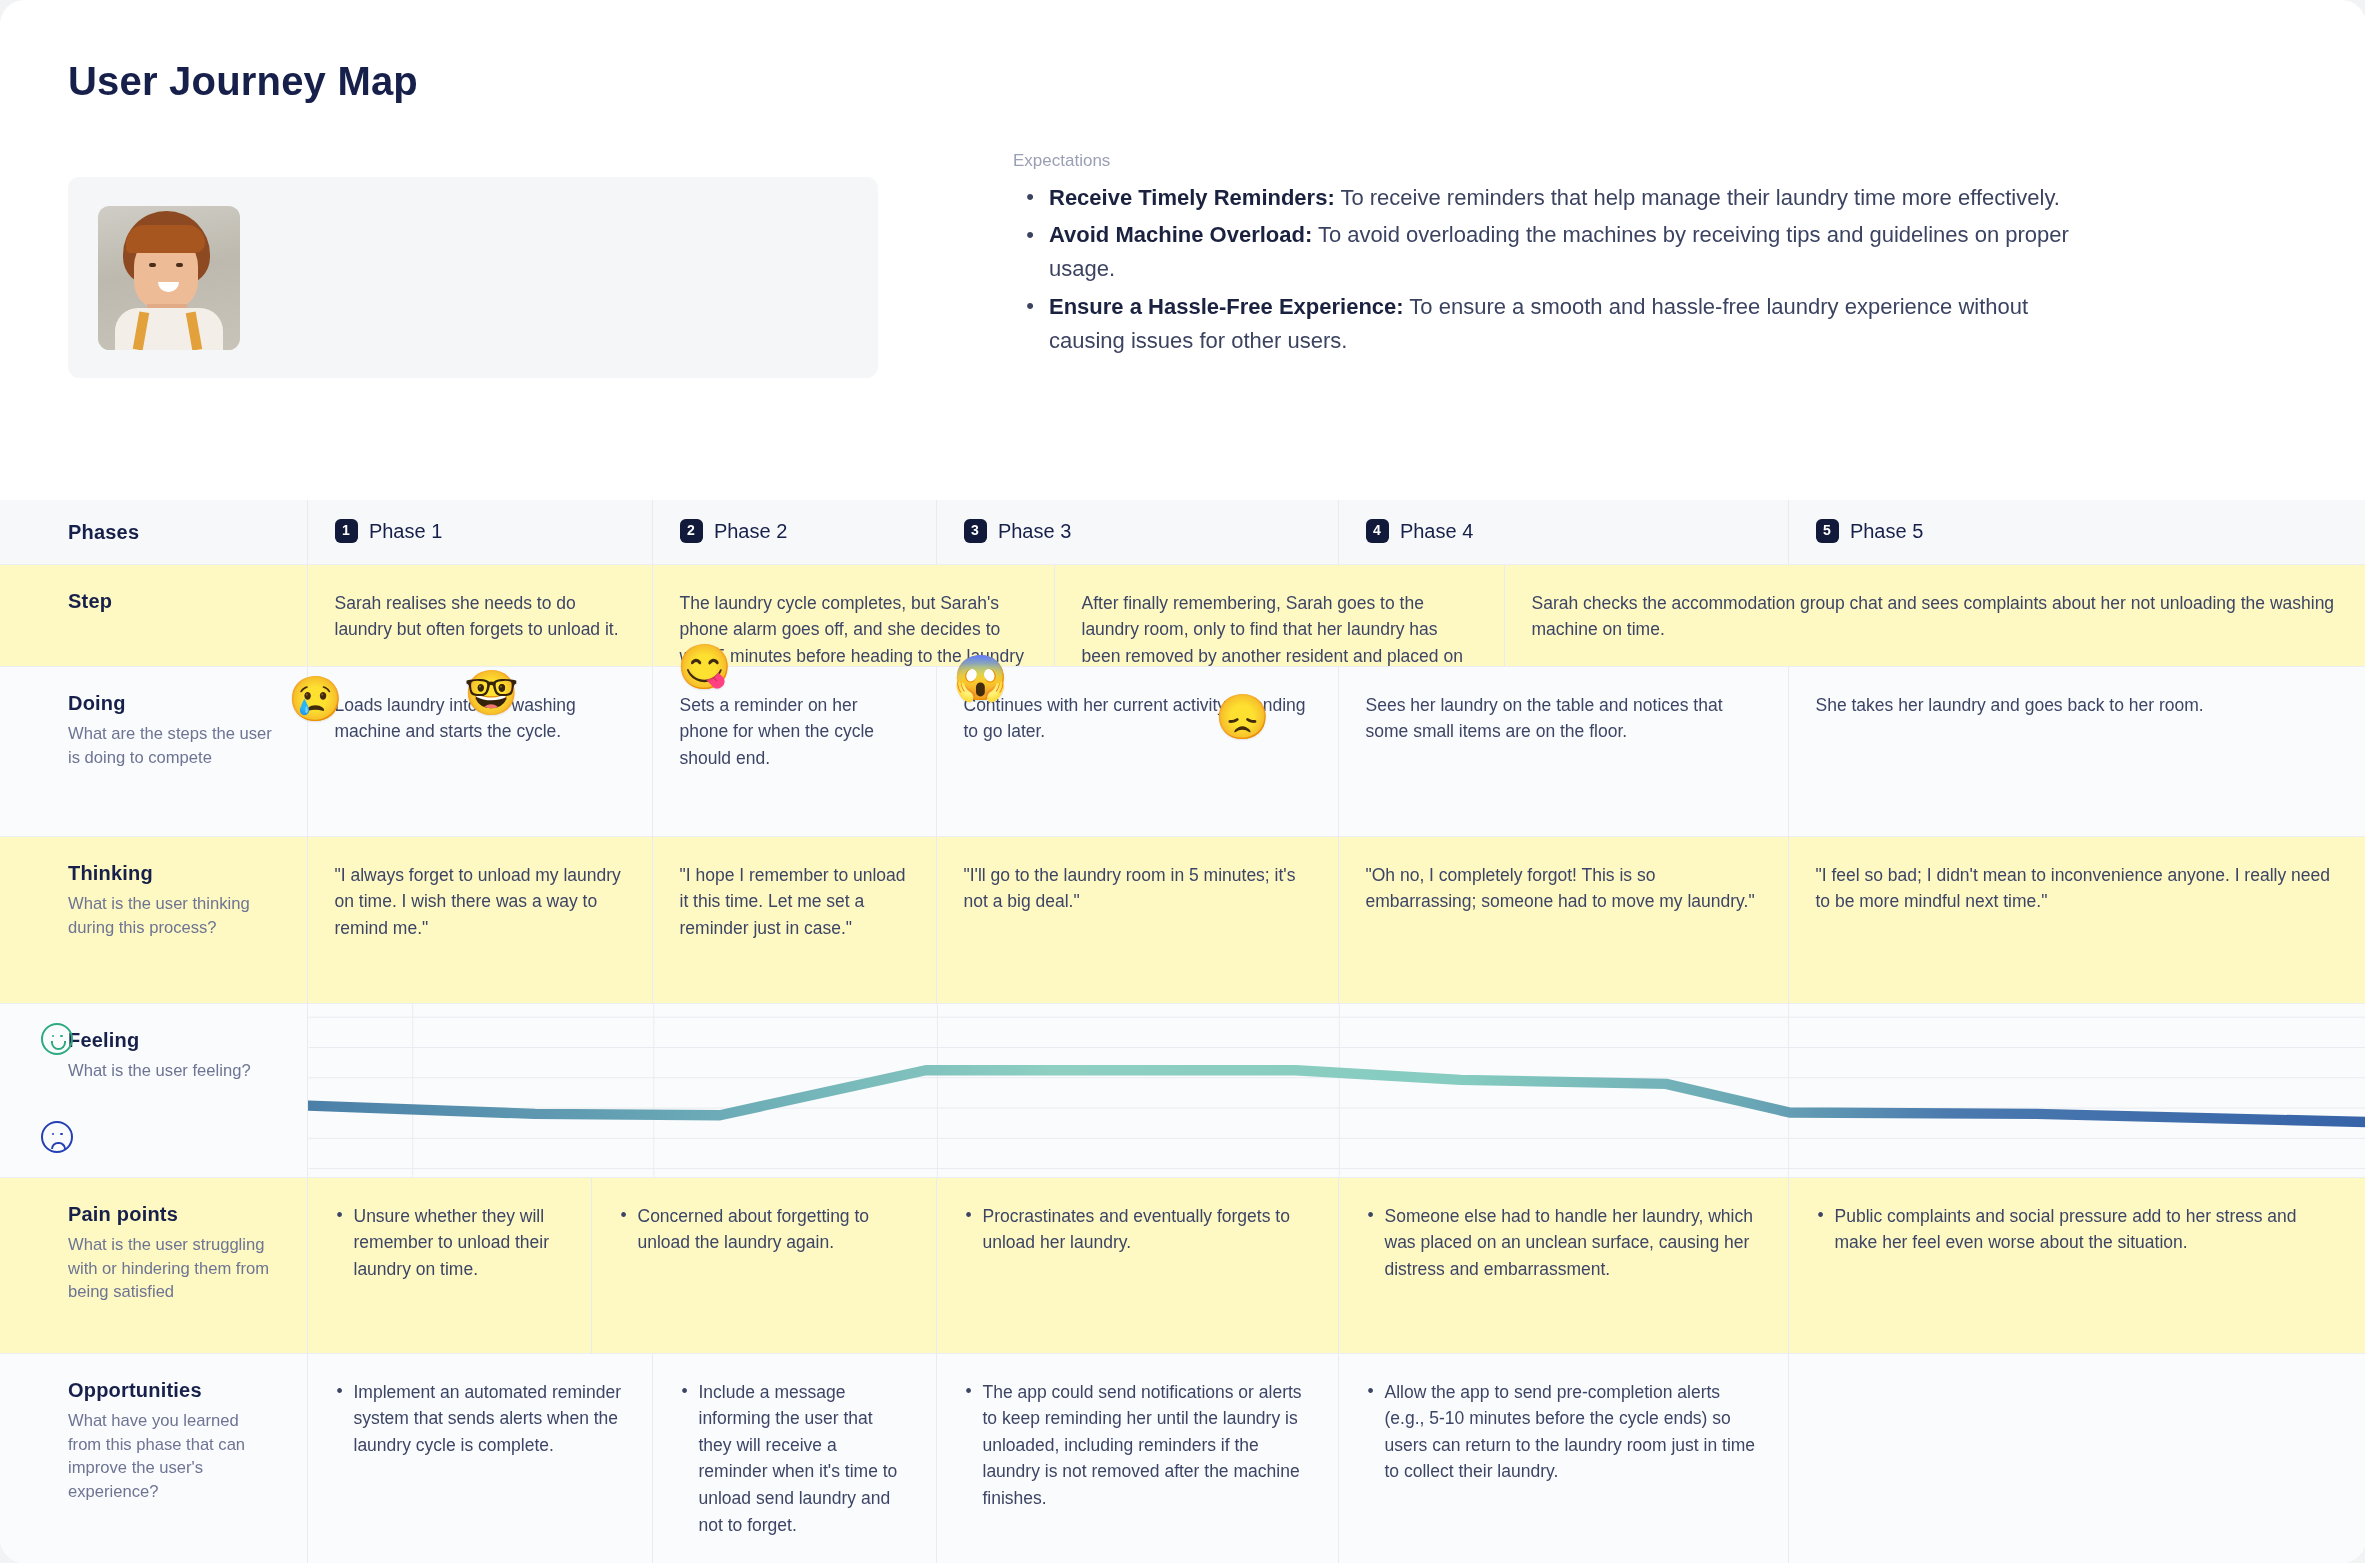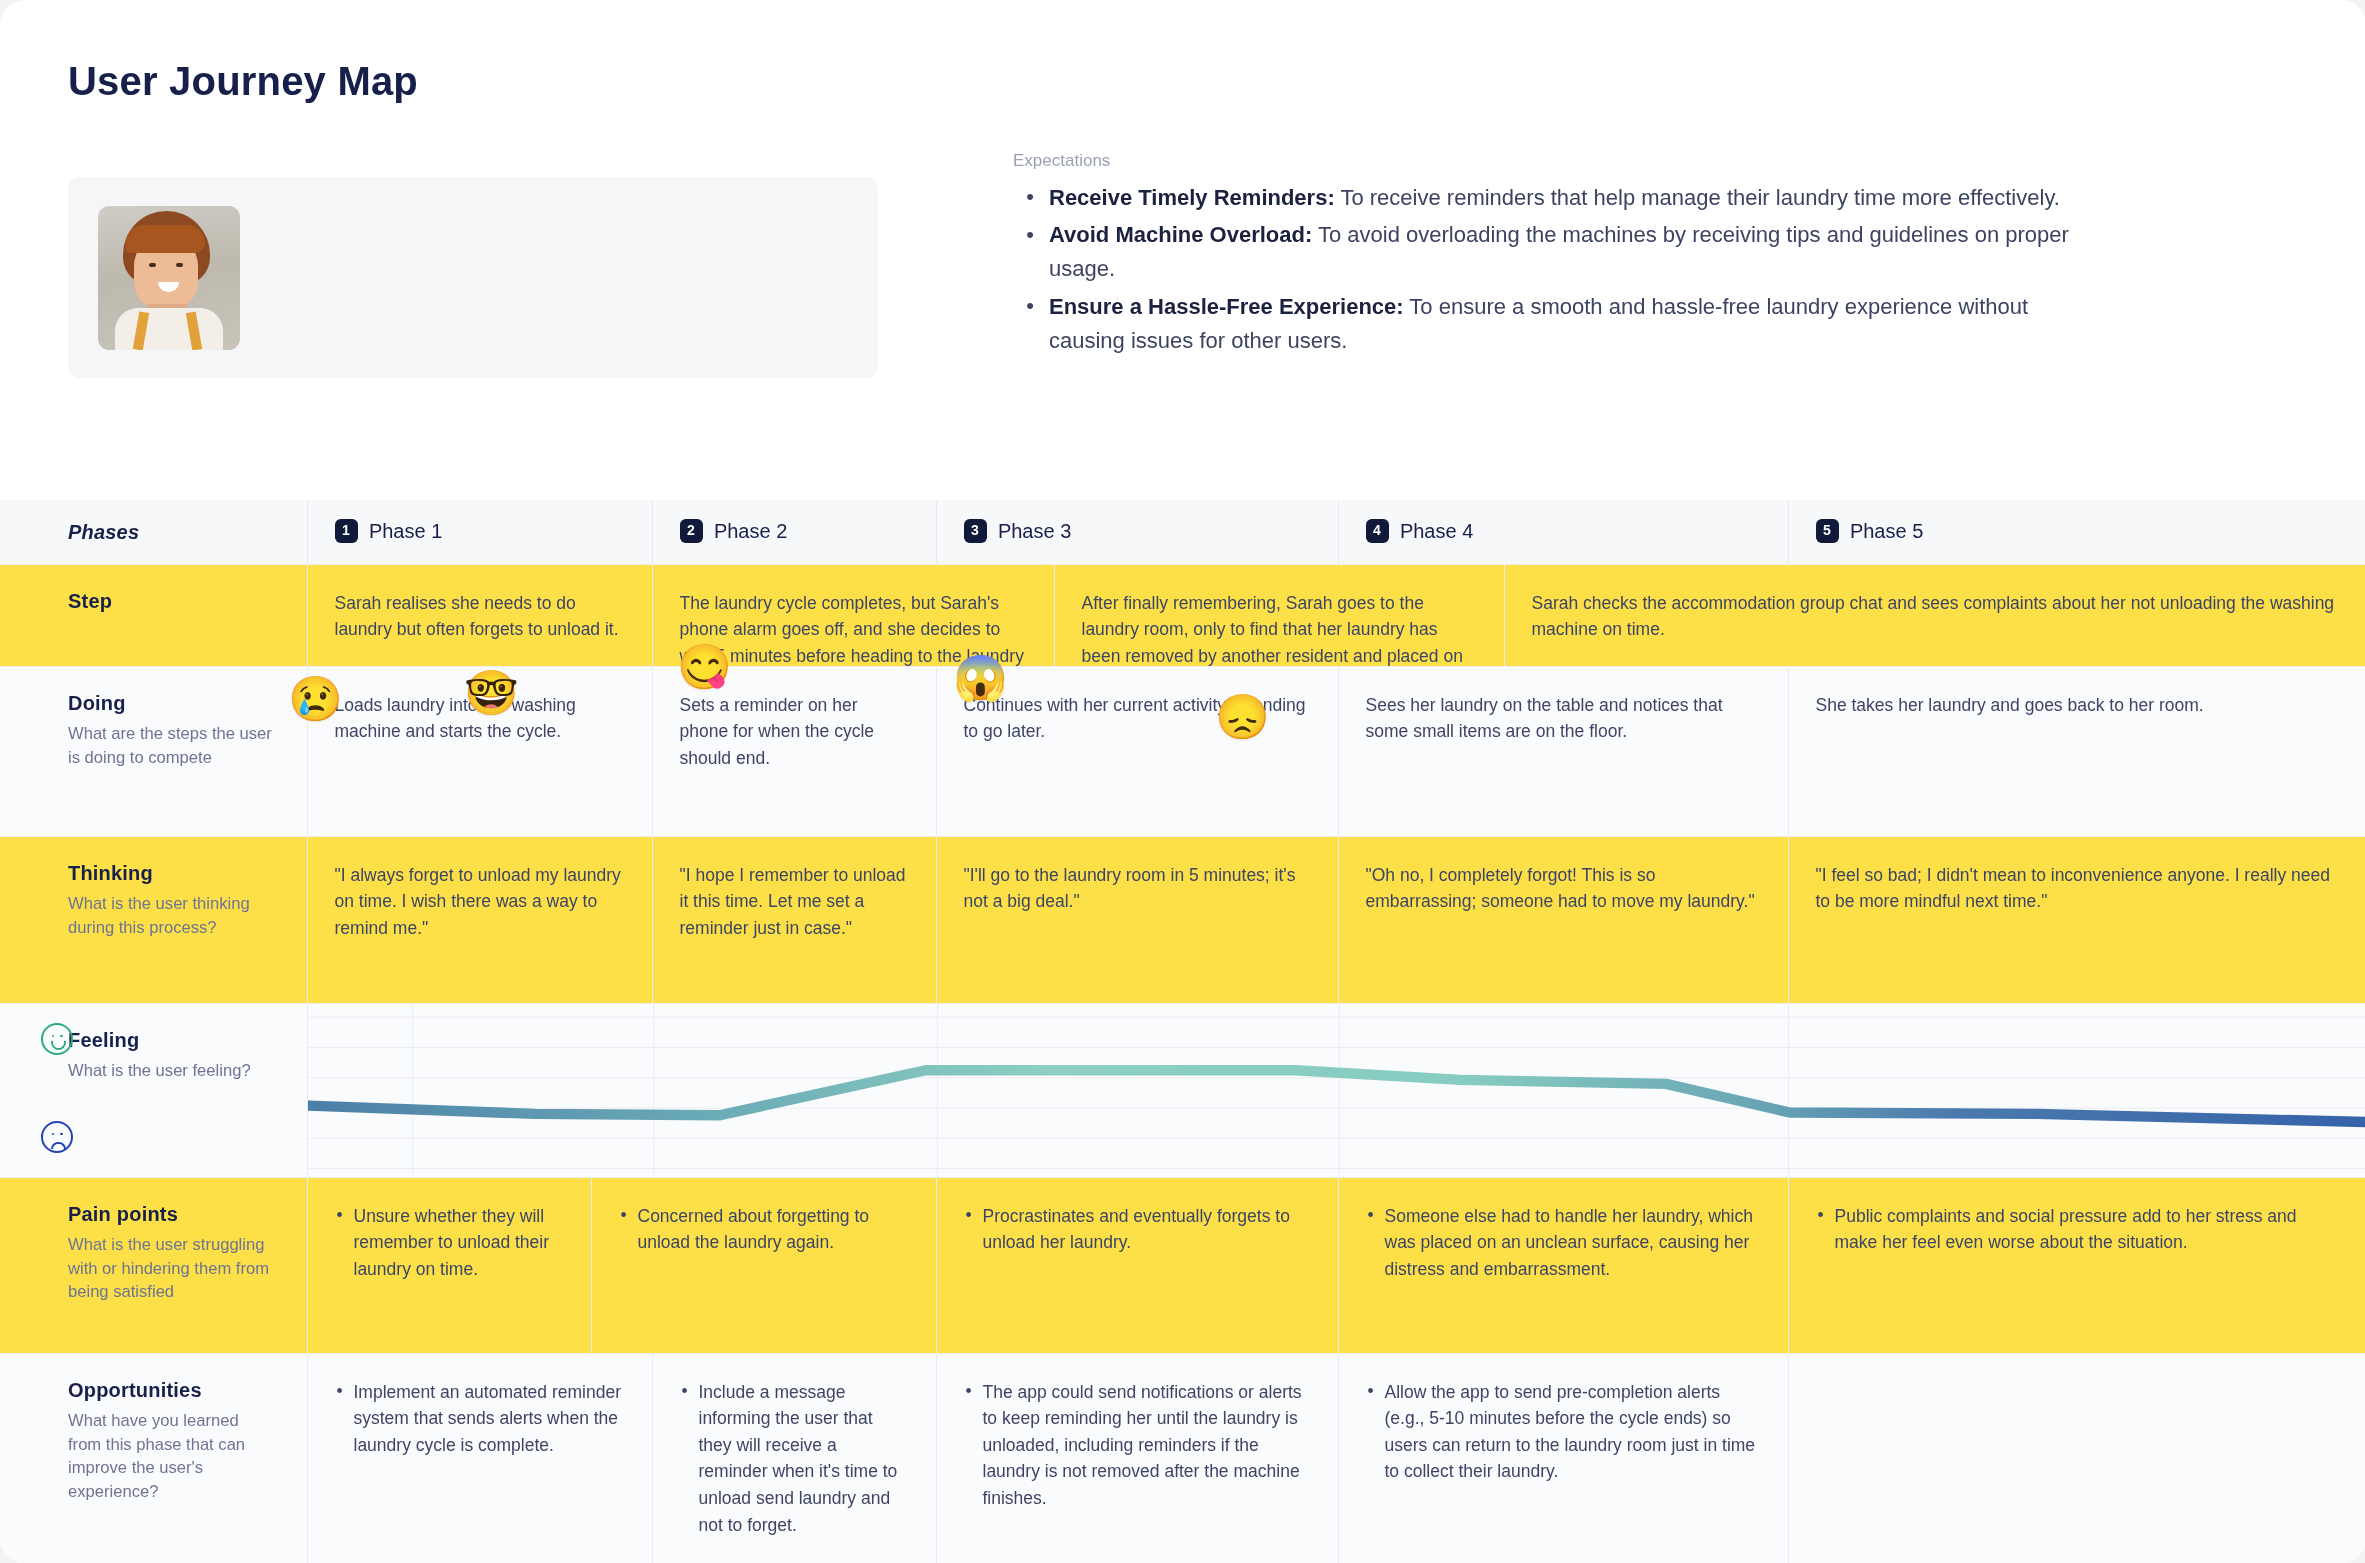--- a/index.html
+++ b/index.html
@@ -84,21 +84,21 @@
     content: "•"; position: absolute; left: 13.2px; top: -0.9px; color:#3b4360;
   }
   .exp-list li b { font-weight: 700; color: #1b2240; }
 
   
   #grid {
     position: absolute; left: 0; top: 500px; width: 2366px; height: 1064px;
   }
   .row { display: flex; width: 2366px; position: relative; }
   .row.shade { background: #fafbfc; }
-  .row.plain { background: #fde047; }
+  .row.plain { background: #fef9c3; }
   .row + .row { border-top: 0.9px solid #eceef2; }
 
   .lbl {
     width: 308px; flex: 0 0 308px; padding: 24.6px 34px 21px 68px;
     border-right: 0.9px solid #e9ebf0;
   }
   .lbl h4 { font-size: 20px; font-weight: 700; color: #16204a; letter-spacing:0.2px; }
   .lbl p { font-size: 16.6px; line-height: 1.42; color: #6d7494; margin-top: 7.6px; }
 
   .cells { display: flex; flex: 1 1 auto; }
@@ -109,21 +109,21 @@
   }
   .cell:last-child { border-right: none; }
   .c1 { width: 345px; flex: 0 0 345px; }
   .c2 { width: 284px; flex: 0 0 284px; }
   .c3 { width: 402px; flex: 0 0 402px; }
   .c4 { width: 450px; flex: 0 0 450px; }
   .c5 { flex: 1 1 auto; }
 
   
   .row.phases { background:#f7f8fa; height: 64px; }
-  .row.phases .lbl { padding-top: 21px; padding-bottom: 0; font-style: italic; }
+  .row.phases .lbl { padding-top: 21px; padding-bottom: 0; }
   .row.phases .cell { padding-top: 19px; display:flex; align-items:center; gap:11.4px; }
   .badge {
     width: 23px; height: 24.6px; border-radius: 5.7px; background: #121a3c;
     color: #fff; font-size: 14px; font-weight: 700;
     display: flex; align-items: center; justify-content: center; flex:0 0 auto;
   }
   .phase-name { font-size: 20px; color: #16204a; font-weight: 500; }
 
   .row.steprow { height: 102px; }
   .row.doingrow { height: 170px; }

